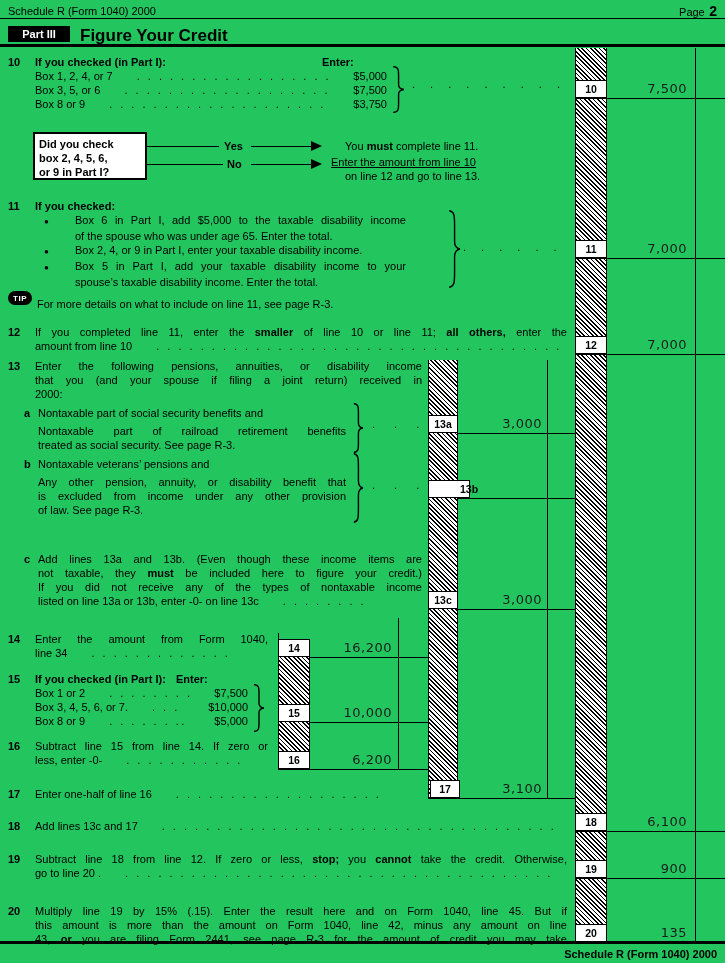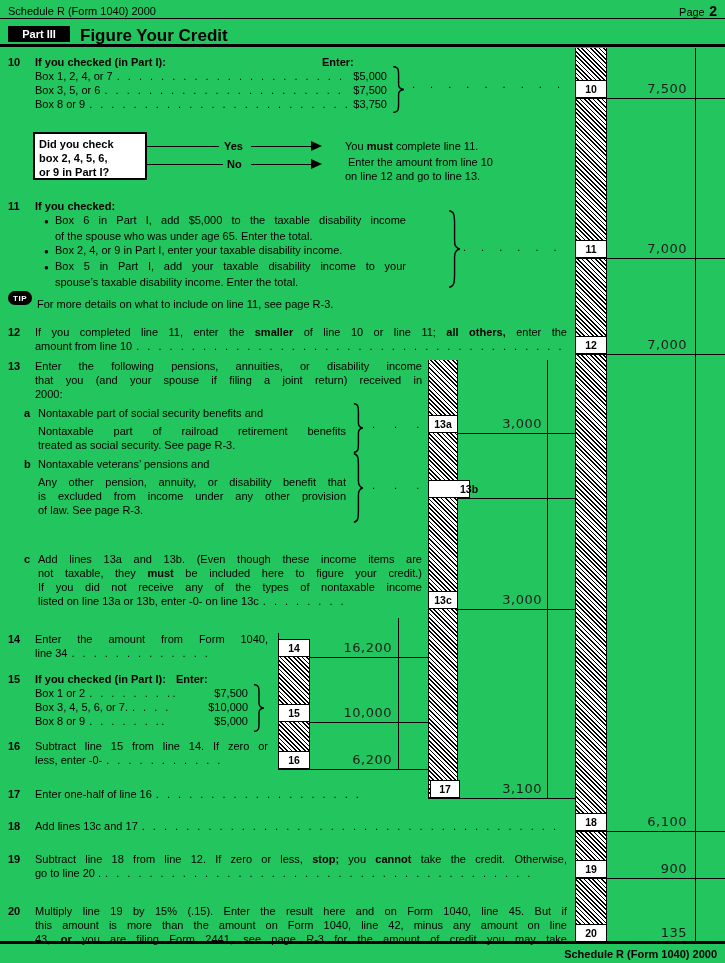--- a/index.html
+++ b/index.html
@@ -13,21 +13,21 @@
   .vline{position:absolute;background:#000;width:1px;}
   .hatch{position:absolute;background:repeating-linear-gradient(45deg,#000 0 1.2px,#fff 1.2px 3.1px);
          border-left:1px solid #000;border-right:1px solid #000;box-sizing:border-box;}
   .nbox{position:absolute;background:#fff;border:1px solid #000;box-sizing:border-box;
         display:flex;align-items:center;justify-content:center;font-weight:bold;font-size:10.5px;}
   .val{position:absolute;font-family:"DejaVu Sans",sans-serif;font-size:13px;color:#1c1c1c;
        letter-spacing:.5px;text-align:right;line-height:16px;}
   .para{position:absolute;font-size:11px;line-height:14px;}
   .pline{height:14px;overflow:hidden;}
   .jl{text-align:justify;text-align-last:justify;white-space:normal;}
-  .flexrow{display:flex;align-items:baseline;overflow:hidden;font-size:11px;line-height:14px;}
+  .flexrow{display:flex;align-items:baseline;overflow:hidden;font-size:11px;line-height:14px;gap:20px;}
   .flexrow .lbl{white-space:nowrap;}
   .dotfill{flex:1 1 auto;overflow:hidden;white-space:nowrap;letter-spacing:2.5px;margin:0 4px;}
   .leader{position:absolute;font-size:11px;letter-spacing:6px;white-space:nowrap;overflow:hidden;}
   .amt{white-space:nowrap;}
   .qbox{position:absolute;border:2px solid #000;background:#fff;padding:3px 4px;box-sizing:border-box;}
   .qbox div{font-size:11px;font-weight:bold;line-height:14px;white-space:nowrap;}
   .tri{position:absolute;width:0;height:0;border-left:11px solid #000;
        border-top:5px solid transparent;border-bottom:5px solid transparent;}
   .tipbadge{position:absolute;background:#000;color:#fff;border-radius:7px;
             font-size:8px;font-weight:bold;display:flex;align-items:center;justify-content:center;
@@ -112,21 +112,21 @@
   </div>
   <div class="hline" style="left:147px;top:146px;width:72px;"></div>
   <div class="abs t b" style="left:224px;top:139px;">Yes</div>
   <div class="hline" style="left:251px;top:146px;width:60px;"></div>
   <div class="tri" style="left:311px;top:141px;"></div>
   <div class="abs t" style="left:345px;top:139px;">You <b>must</b> complete line 11.</div>
   <div class="hline" style="left:147px;top:164px;width:76px;"></div>
   <div class="abs t b" style="left:227px;top:157px;">No</div>
   <div class="hline" style="left:251px;top:164px;width:60px;"></div>
   <div class="tri" style="left:311px;top:159px;"></div>
-  <div class="abs t" style="left:348px;top:155px;">Enter the amount from line 10</div>
+  <div class="abs t" style="left:331px;top:155px;text-decoration:underline;">Enter the amount from line 10</div>
   <div class="abs t" style="left:345px;top:169px;">on line 12 and go to line 13.</div>
 
   <div class="abs ln" style="left:8px;top:199px;">11</div>
   <div class="abs t b" style="left:35px;top:199px;">If you checked:</div>
   <div class="abs" style="left:44px;top:213px;width:362px;">
     <div class="flexrow">
         <span class="bullet" style="font-size:8px;">●</span>
         <span style="flex:1;" class="jl">Box 6 in Part I, add $5,000 to the taxable disability income</span>
       </div>
     <div class="flexrow">

